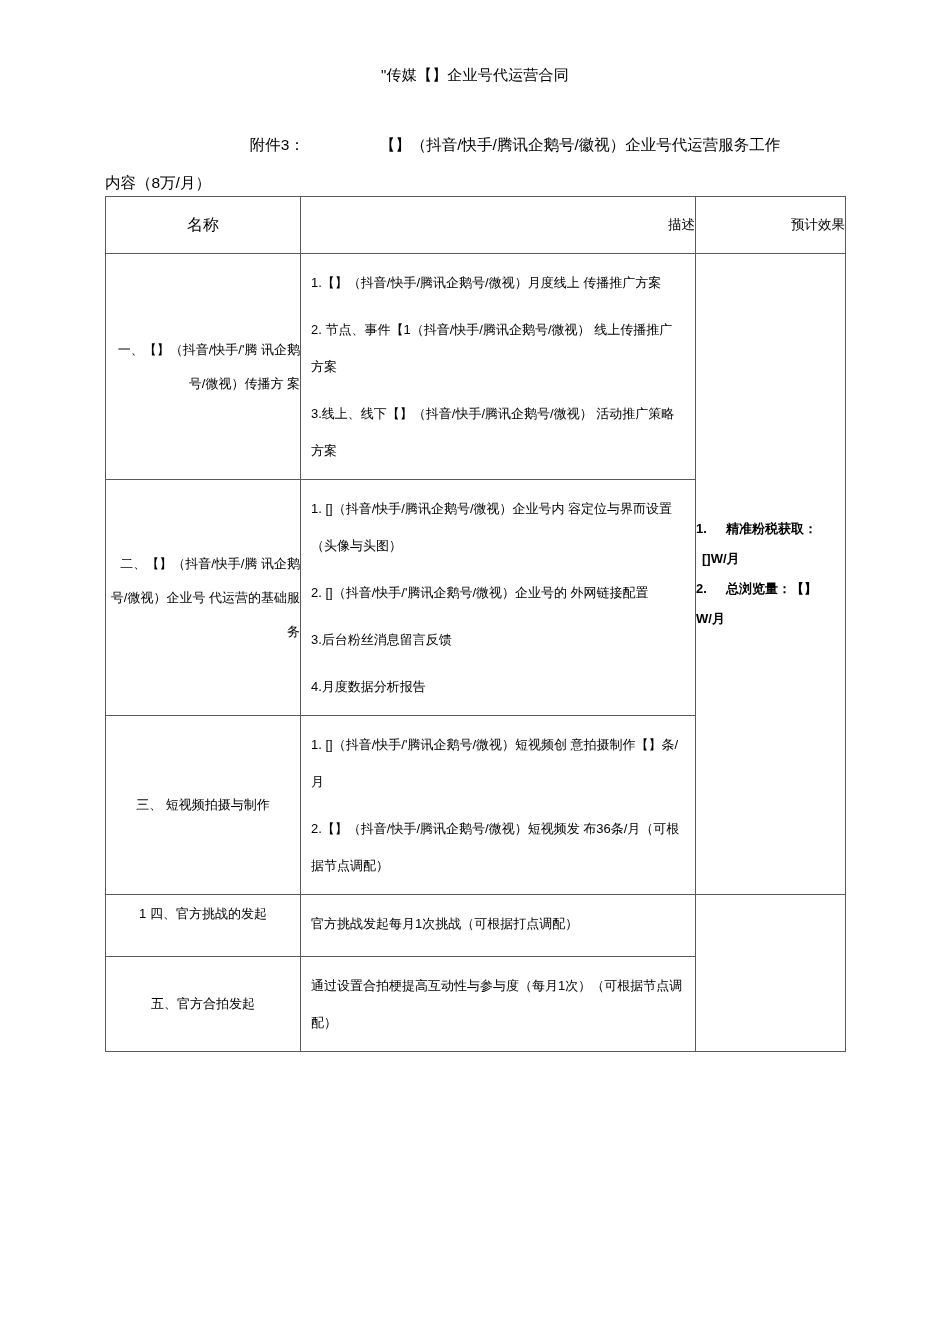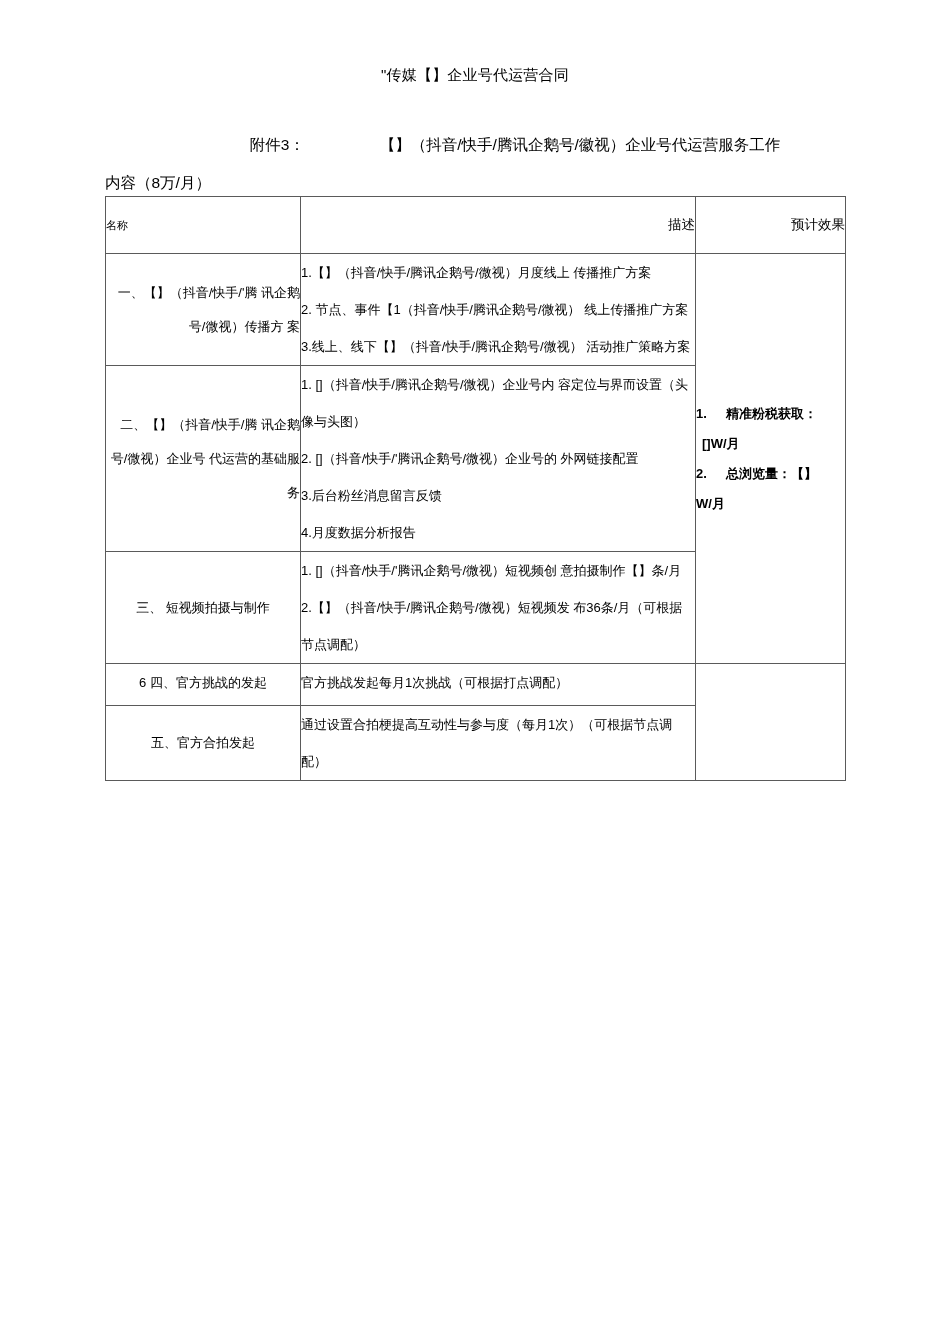--- a/index.html
+++ b/index.html
@@ -87,35 +87,36 @@
     line-height: 37px;
   }
   .cell-pad-eff {
     padding: 6px 4px 6px 6px;
     line-height: 30px;
   }
 
   
   .hdr-row td { height: 56px; }
   .hdr-name {
+    text-align: center;
     vertical-align: bottom;
     padding-bottom: 6px;
-    font-size: 11px;
+    font-size: 16px;
   }
   .hdr-desc, .hdr-eff {
     text-align: right;
     vertical-align: bottom;
     padding: 0 0 6px 5px;
     font-size: 13.5px;
   }
 
   .name-center { text-align: center; }
   .name-just   { text-align: right; }
 
-  .p { margin: 0; }
+  .p { margin: 10px; }
   .p + .p { margin-top: 0; }
   .eff-num {
     display: inline-block;
     width: 30px;
   }
   .eff-wrap {
     line-height: 30px;
     font-weight: bold;
   }
 </style>
@@ -176,21 +177,21 @@
 
       <tr>
         <td class="cell-pad-name name-center">三、 短视频拍摄与制作</td>
         <td class="cell-pad-desc">
           <p class="p">1. []（抖音/快手/'腾讯企鹅号/微视）短视频创 意拍摄制作【】条/月</p>
           <p class="p">2.【】（抖音/快手/腾讯企鹅号/微视）短视频发 布36条/月（可根据节点调配）</p>
         </td>
       </tr>
 
       <tr>
-        <td class="cell-pad-name name-center" style="vertical-align:top;padding-top:8px;line-height:22px">6 四、官方挑战的发起</td>
+        <td class="cell-pad-name name-center" style="vertical-align:top;padding-top:8px;line-height:22px">1 四、官方挑战的发起</td>
         <td class="cell-pad-desc" style="vertical-align:bottom;padding-bottom:4px">
           <p class="p">官方挑战发起每月1次挑战（可根据打点调配）</p>
         </td>
         <td rowspan="2"></td>
       </tr>
 
       <tr>
         <td class="cell-pad-name name-center" style="line-height:22px">五、官方合拍发起</td>
         <td class="cell-pad-desc">
           <p class="p">通过设置合拍梗提高互动性与参与度（每月1次）（可根据节点调配）</p>

